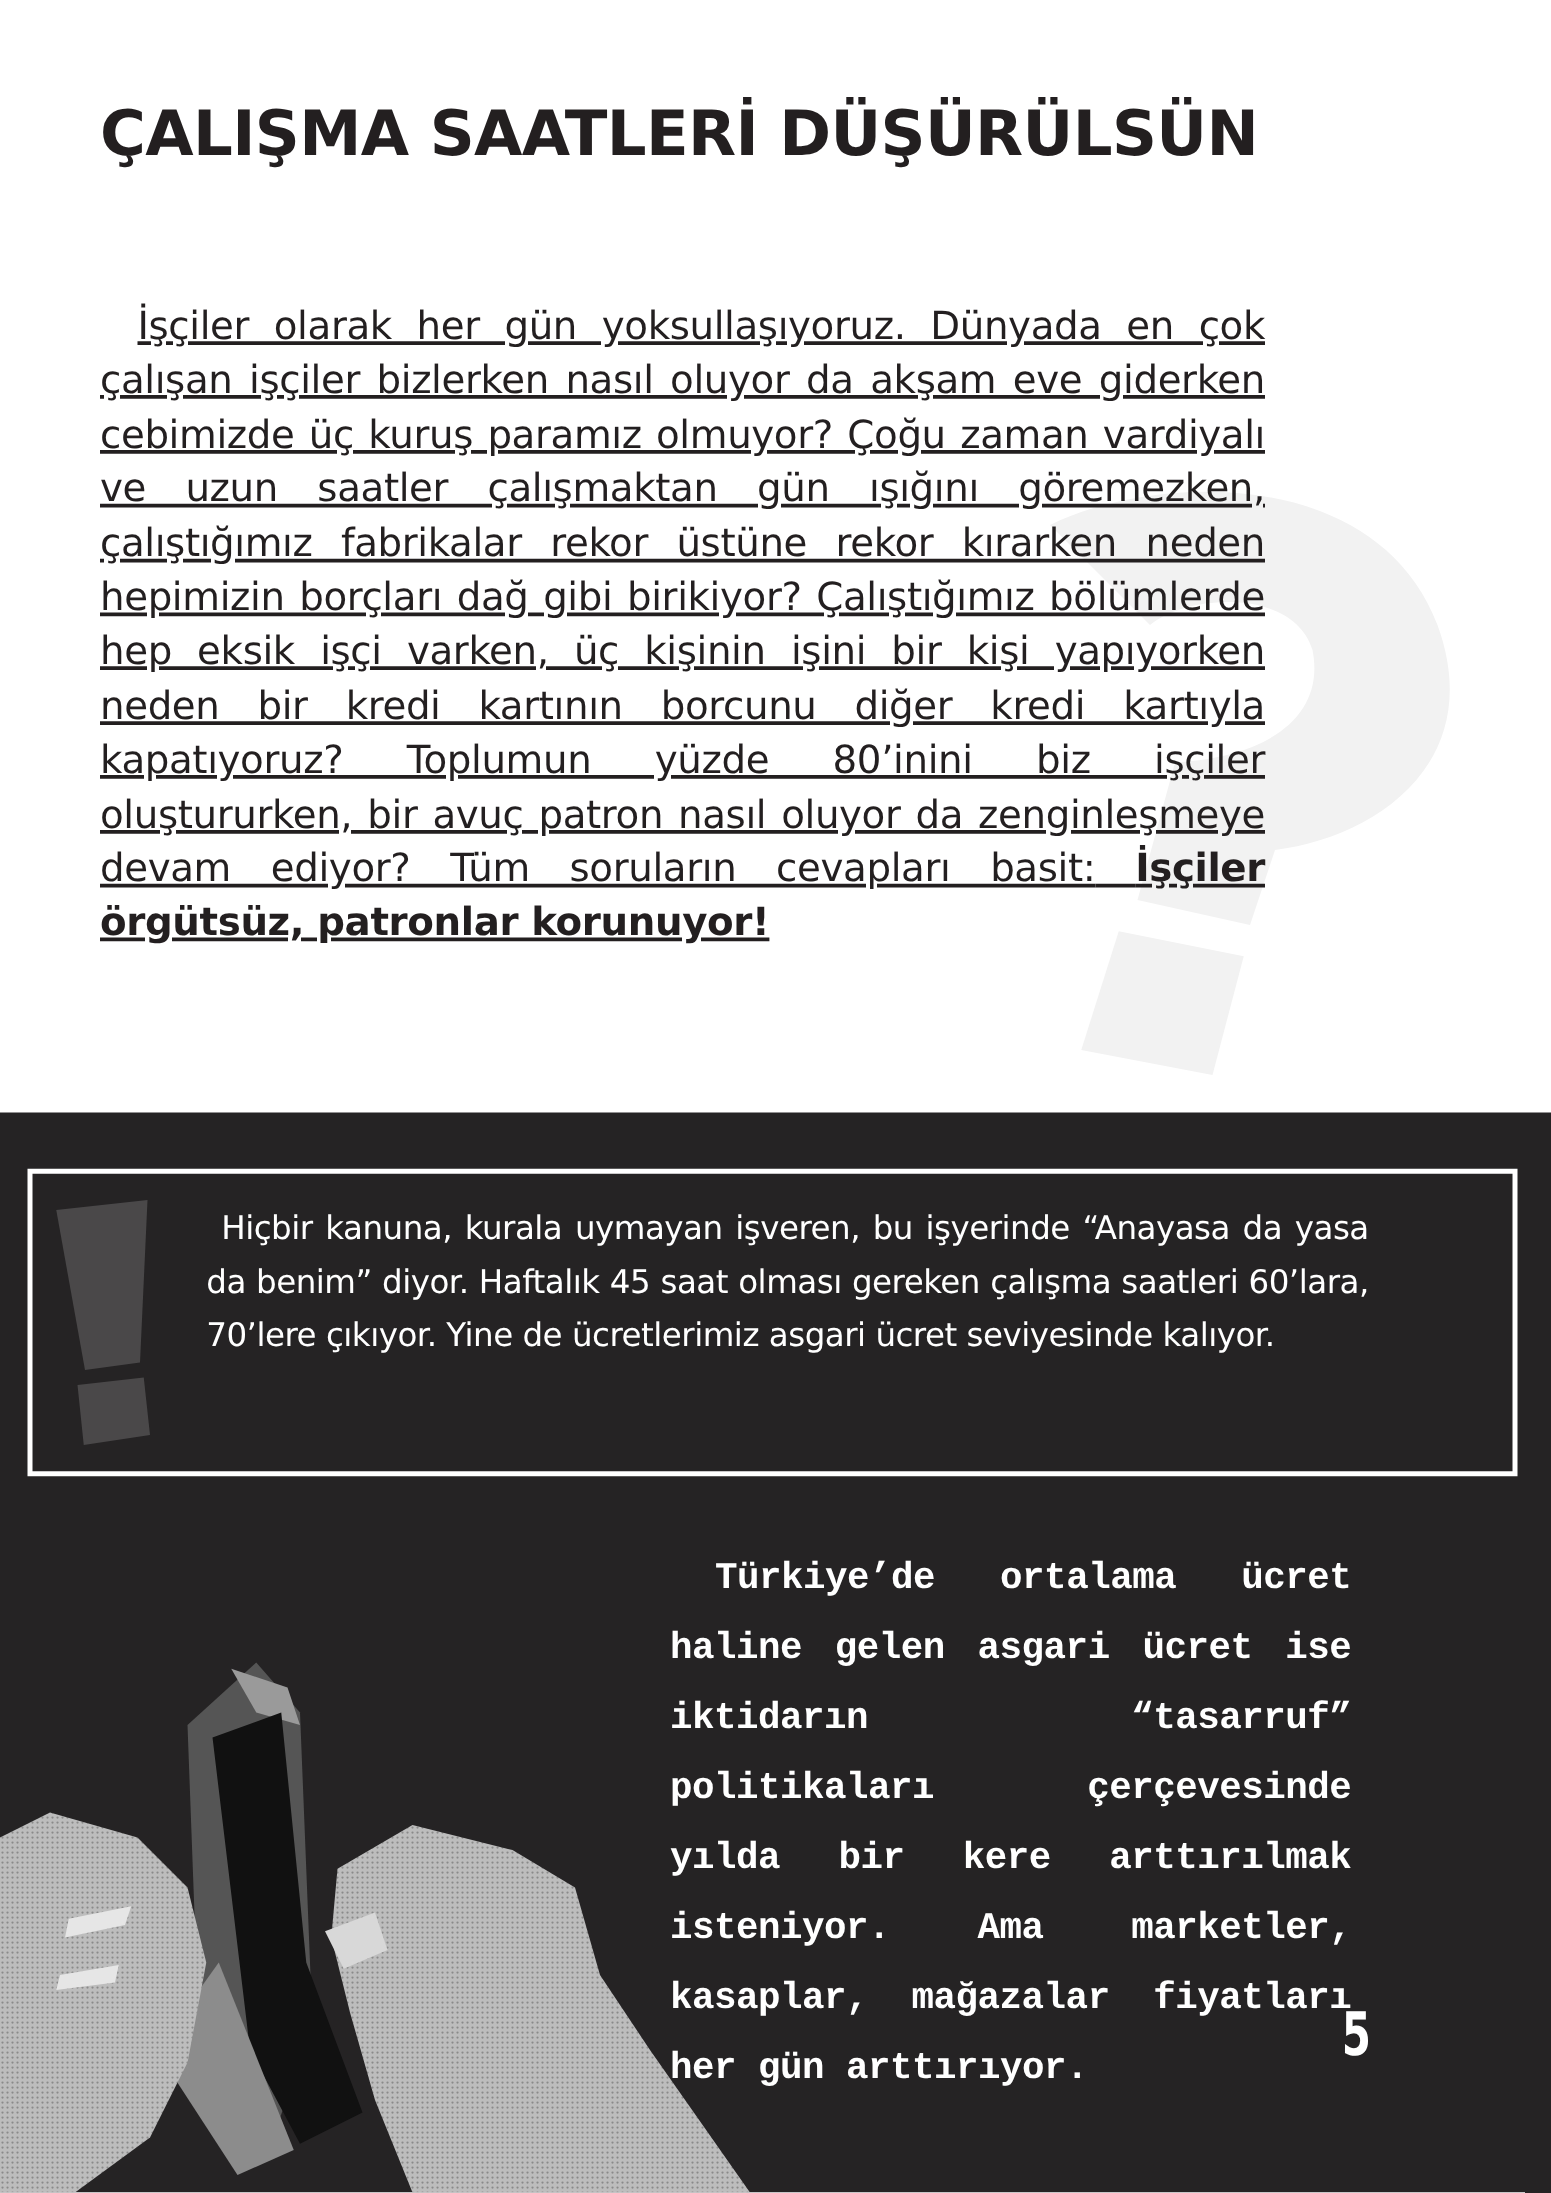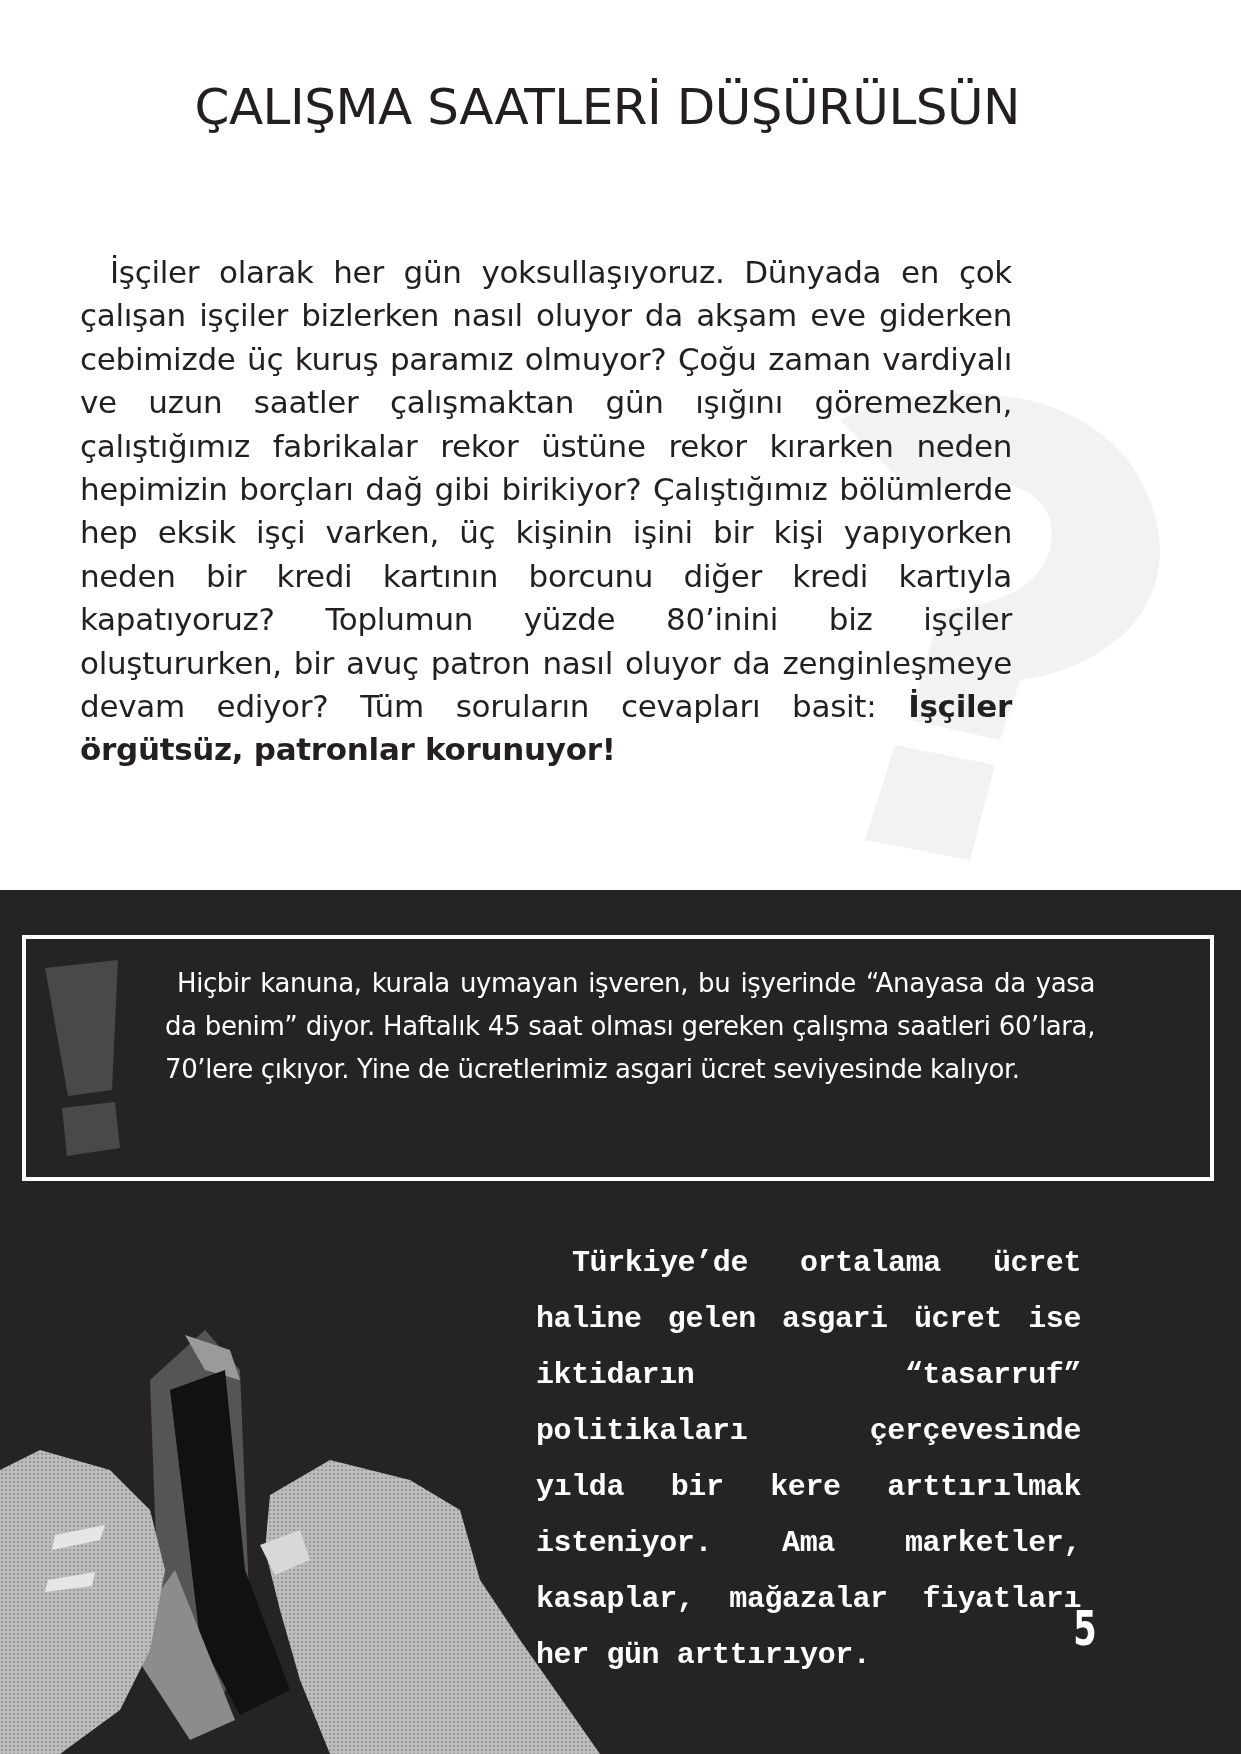--- a/index.html
+++ b/index.html
@@ -6,26 +6,26 @@
     body {
       width: 1241px; height: 1754px; position: relative; overflow: hidden;
       background: #ffffff; font-family: "Liberation Sans", sans-serif; color: #231f20;
     }
     .top { position: absolute; left: 0; top: 0; width: 1241px; height: 890px; background: #fff; }
     .qmark {
       position: absolute; left: 800px; top: 380px; width: 380px; height: 480px;
       opacity: 1;
     }
     .headline { position: absolute; left: 80px; top: 72px; width: 940px; }
-    .h1 { font-family: "DejaVu Sans", sans-serif; font-weight: normal; font-size: 50px; line-height: 70px; letter-spacing: -0.5px; color: #231f20; white-space: nowrap; text-align: right; }
+    .h1 { font-family: "DejaVu Sans", sans-serif; font-weight: bold; font-size: 50px; line-height: 70px; letter-spacing: -0.5px; color: #231f20; white-space: nowrap; }
     .h2 { font-family: "DejaVu Sans", sans-serif; font-weight: bold; font-size: 60px; line-height: 80px; letter-spacing: -0.5px; color: #231f20; white-space: nowrap; }
     .intro {
-      position: absolute; left: 80px; top: 251px; width: 932px;
+      position: absolute; left: 80px; top: 240px; width: 932px;
       font-family: "DejaVu Sans", sans-serif; font-size: 31px; line-height: 43.4px;
-      text-align: justify; text-indent: 30px; color: #231f20; letter-spacing: -0.3px;
+      text-align: justify; text-indent: 30px; color: #231f20; letter-spacing: -0.3px; text-decoration: underline;
     }
     .intro strong { font-weight: bold; }
     .dark { position: absolute; left: 0; top: 890px; width: 1241px; height: 864px; background: #252324; }
     .callout {
       position: absolute; left: 22px; top: 935px; width: 1192px; height: 246px;
       border: 4px solid #ffffff; box-sizing: border-box;
     }
     .excl { position: absolute; left: 40px; top: 960px; width: 100px; height: 200px; }
     .callout-text {
       position: absolute; left: 165px; top: 962px; width: 930px;

